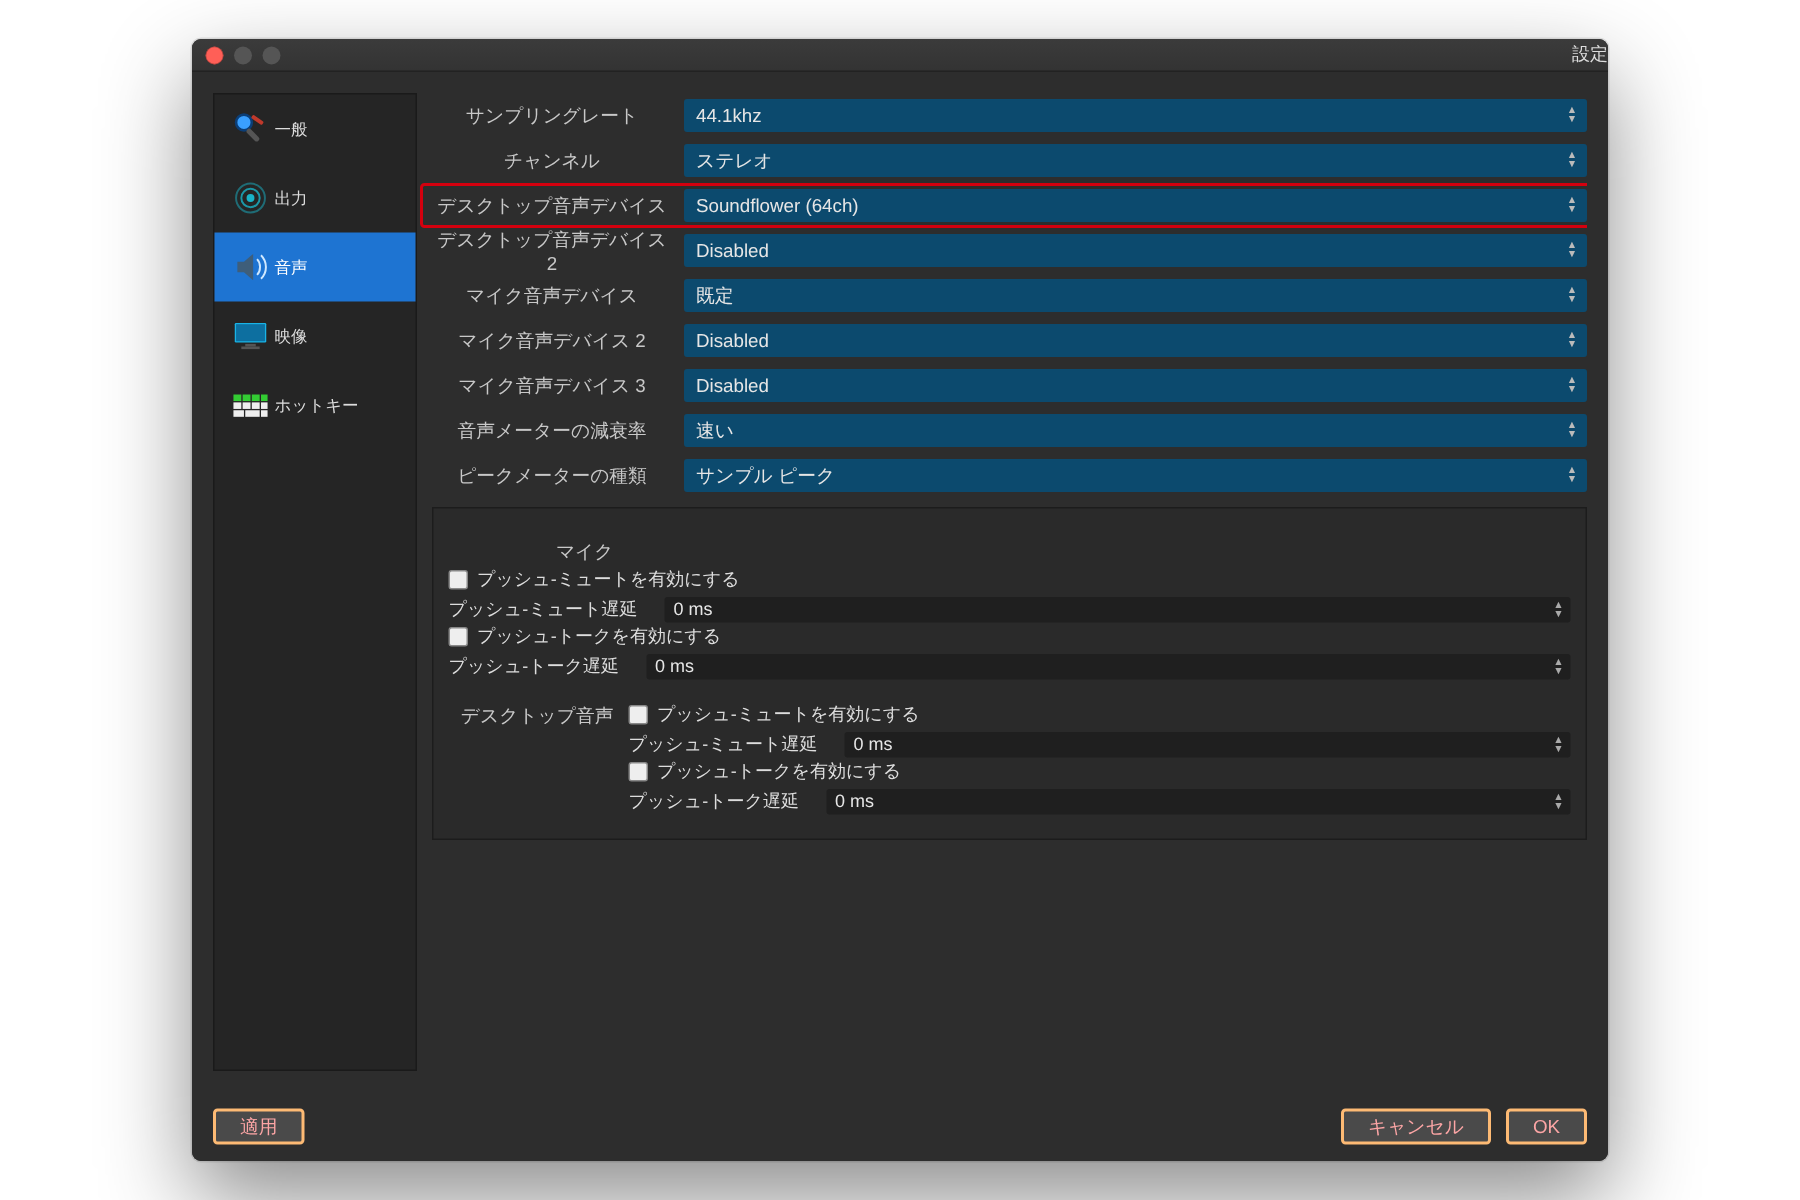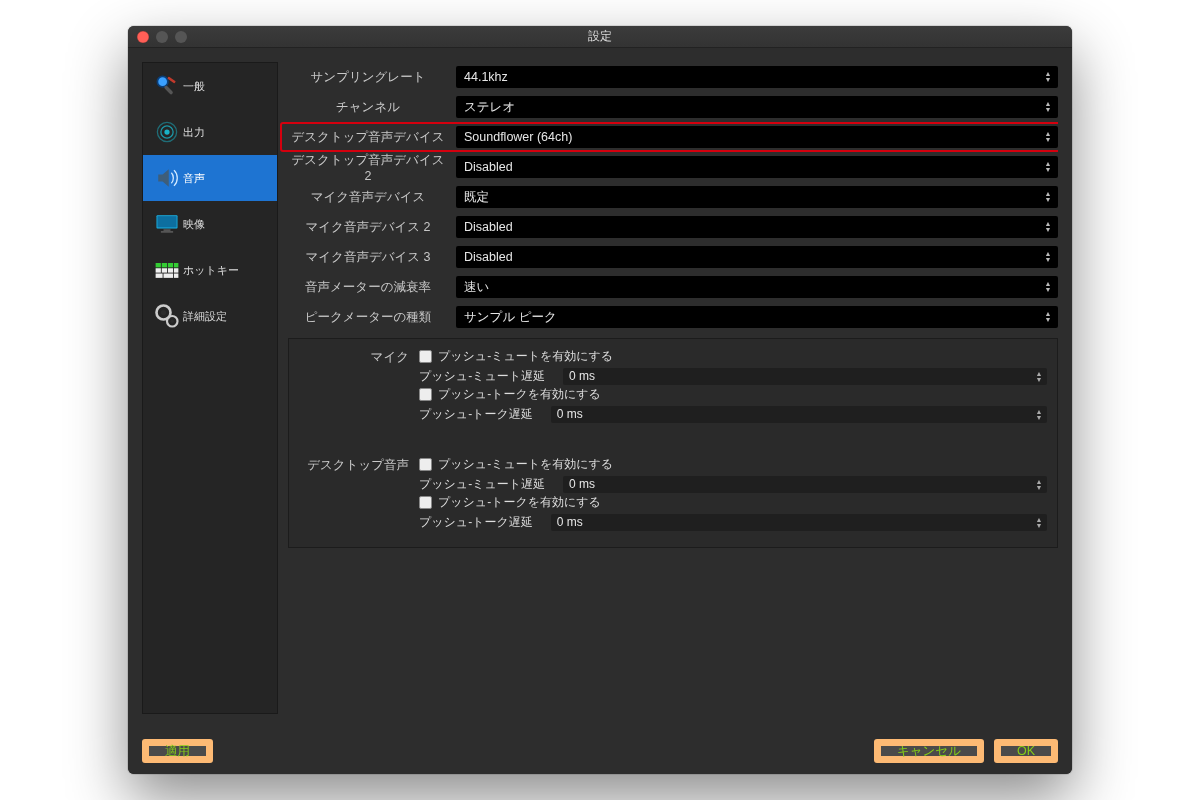--- a/index.html
+++ b/index.html
@@ -2,43 +2,43 @@
 <html><head>
 <meta charset="utf-8">
 <style>
   * { box-sizing: border-box; margin: 0; padding: 0; font-family: -apple-system, "Helvetica Neue", Arial, sans-serif; }
   body { background: #fff; width: 1200px; height: 800px; position: relative; }
   .shadow { position:absolute; left:128px; top:26px; width:944px; height:748px; border-radius:6px; box-shadow:0 25px 60px rgba(0,0,0,.45), 0 0 0 1px rgba(0,0,0,.1); overflow:hidden; background:#2e2e2e;}
   .titlebar { height:22px; background:linear-gradient(#3b3b3b,#333); display:flex; align-items:center; font-size:12px; color:#ccc; position:relative; border-bottom:1px solid #222;}
   .traffic { display:flex; gap:7px; padding-left:9px;}
   .dot { width:12px; height:12px; border-radius:50%; }
   .dot.red{background:#ff5f57;box-shadow:inset 0 0 0 .5px rgba(0,0,0,.3);} .dot.dim{background:#555;}
-  .title { position:absolute; left:0; right:0; text-align:center; font-size:12px; color:#ddd; pointer-events:none;}
+  .title { position:absolute; left:0; right:0; text-align:right; font-size:12px; color:#ddd; pointer-events:none;}
   .body { position:absolute; top:22px; bottom:0; left:0; right:0; background:#2d2d2d; display:flex; flex-direction:column;}
   .main { flex:1; display:flex; padding:14px; gap:0;}
   .sidebar { width:136px; background:#252525; border:1px solid #1a1a1a; display:flex; flex-direction:column;}
   .side-item { height:46px; display:flex; align-items:center; padding:0 8px; color:#ddd; font-size:11px; cursor:pointer;}
   .side-item.active{ background:#1e74d2; color:#fff;text-align:right;}
   .side-ico { width:32px;height:32px;display:flex;align-items:center;justify-content:center;}
   .content { flex:1; padding:0 0 0 10px; color:#ddd; font-size:13px; overflow:auto;}
   .row { display:flex; align-items:center; height:30px; }
   .row .lab { width:168px; text-align:center; padding-right:8px; color:#c8c8c8; font-size:12.5px;}
   .row .ctl { flex:1; position:relative;}
-  .select { background:#000000; height:22px; line-height:22px; padding:0 20px 0 8px; color:#e6e6e6; font-size:12.5px; border-radius:2px; position:relative;}
+  .select { background:#0c4a6e; height:22px; line-height:22px; padding:0 20px 0 8px; color:#e6e6e6; font-size:12.5px; border-radius:2px; position:relative;}
   .select .arrows{ position:absolute; right:4px; top:0; bottom:0; width:12px; display:flex; flex-direction:column; justify-content:center; gap:1px; color:#bbb; font-size:7px; line-height:6px; text-align:center;}
   .hl { position:absolute; border:2px solid #d4000e; border-radius:3px; pointer-events:none; }
   .groupbox { margin:6px 0 0 0; border:1px solid #1c1c1c; background:#2a2a2a; padding:8px 10px 16px;}
   .chk{ display:flex; align-items:center; gap:6px; font-size:12px; color:#ddd; height:18px;}
   .chkbox{width:13px;height:13px;background:#eee;border:1px solid #888;border-radius:2px;}
   .spin-row{display:flex;align-items:flex-end;gap:18px;font-size:12px;color:#ddd;height:20px;}
   .spin-lab{min-width:112px;}
   .spin{flex:1;background:#1f1f1f;height:17px;line-height:17px;padding:0 16px 0 6px;color:#e6e6e6;font-size:12px;position:relative;border-radius:2px;}
   .spin .ar{position:absolute;right:2px;top:0;bottom:0;width:12px;display:flex;flex-direction:column;justify-content:center;font-size:7px;line-height:6px;color:#aaa;text-align:center;}
   .footer{height:46px;display:flex;align-items:center;padding:0 14px;gap:10px;}
-  .btn{background:#4a4a4a;color:#84cc16;font-size:12.5px;height:24px;padding:0 16px;border-radius:3px;display:flex;align-items:center;cursor:pointer;border:7px solid #fdba74;}
+  .btn{background:#4a4a4a;color:#fca5a5;font-size:12.5px;height:24px;padding:0 16px;border-radius:3px;display:flex;align-items:center;cursor:pointer;border:2px solid #fdba74;}
   .footer .spacer{flex:1;}
   svg{display:block;}
 </style>
 </head>
 <body>
 
 <div class="shadow">
   <div class="titlebar">
     <div class="traffic">
       <div class="dot red"></div>
@@ -102,31 +102,20 @@
                 <rect x="10" y="14" width="6" height="5" fill="#eee"></rect>
                 <rect x="17" y="14" width="6" height="5" fill="#eee"></rect>
                 <rect x="24" y="14" width="5" height="5" fill="#eee"></rect>
               <rect x="3" y="20" width="8" height="5" fill="#eee"></rect>
                 <rect x="12" y="20" width="11" height="5" fill="#eee"></rect>
                 <rect x="24" y="20" width="5" height="5" fill="#eee"></rect>
             </svg>
           </span>
           <span>ホットキー</span>
         </div>
-        <div class="side-item">
-          <span class="side-ico">
-            <svg width="28" height="28" viewBox="0 0 32 32">
-                <circle cx="12" cy="12" r="8" fill="none" stroke="#ccc" stroke-width="3"></circle>
-                <circle cx="12" cy="12" r="3" fill="#2d2d2d"></circle>
-                <circle cx="22" cy="22" r="6" fill="none" stroke="#ccc" stroke-width="2.5"></circle>
-                <circle cx="22" cy="22" r="2" fill="#2d2d2d"></circle>
-              </svg>
-          </span>
-          <span>詳細設定</span>
-        </div>
       </div>
 
       <div class="content">
 
         <div id="fields">
             <div class="row">
     <div class="lab">サンプリングレート</div>
     <div class="ctl">
       <div class="select">44.1khz
         <span class="arrows">▲<br>▼</span>
@@ -203,42 +192,42 @@
       <div class="select">サンプル ピーク
         <span class="arrows">▲<br>▼</span>
       </div>
 
     </div>
             </div>
           </div>
 
         <div class="groupbox">
           <div id="groups">
-              <div style="display: flex; margin-top: 0px;">
+              <div style="display: flex; margin-top: 11px; flex-direction: column;">
     <div class="lab2" style="width:120px;text-align:right;padding-right:10px;color:#c8c8c8;font-size:12.5px;padding-top:2px">マイク</div>
     <div style="flex:1">
       <div class="chk">
                     <span class="chkbox"></span>
                     <span>プッシュ-ミュートを有効にする</span>
                   </div>
       <div class="spin-row">
                     <span class="spin-lab">プッシュ-ミュート遅延</span>
                     <div class="spin">0 ms<span class="ar">▲<br>▼</span></div>
                   </div>
       <div class="chk">
                     <span class="chkbox"></span>
                     <span>プッシュ-トークを有効にする</span>
                   </div>
       <div class="spin-row">
                     <span class="spin-lab">プッシュ-トーク遅延</span>
                     <div class="spin">0 ms<span class="ar">▲<br>▼</span></div>
                   </div>
     </div>
               </div>
-              <div style="display: flex; margin-top: 32px;">
+              <div style="display: flex; margin-top: 14px;">
     <div class="lab2" style="width:120px;text-align:right;padding-right:10px;color:#c8c8c8;font-size:12.5px;padding-top:2px">デスクトップ音声</div>
     <div style="flex:1">
       <div class="chk">
                     <span class="chkbox"></span>
                     <span>プッシュ-ミュートを有効にする</span>
                   </div>
       <div class="spin-row">
                     <span class="spin-lab">プッシュ-ミュート遅延</span>
                     <div class="spin">0 ms<span class="ar">▲<br>▼</span></div>
                   </div>

